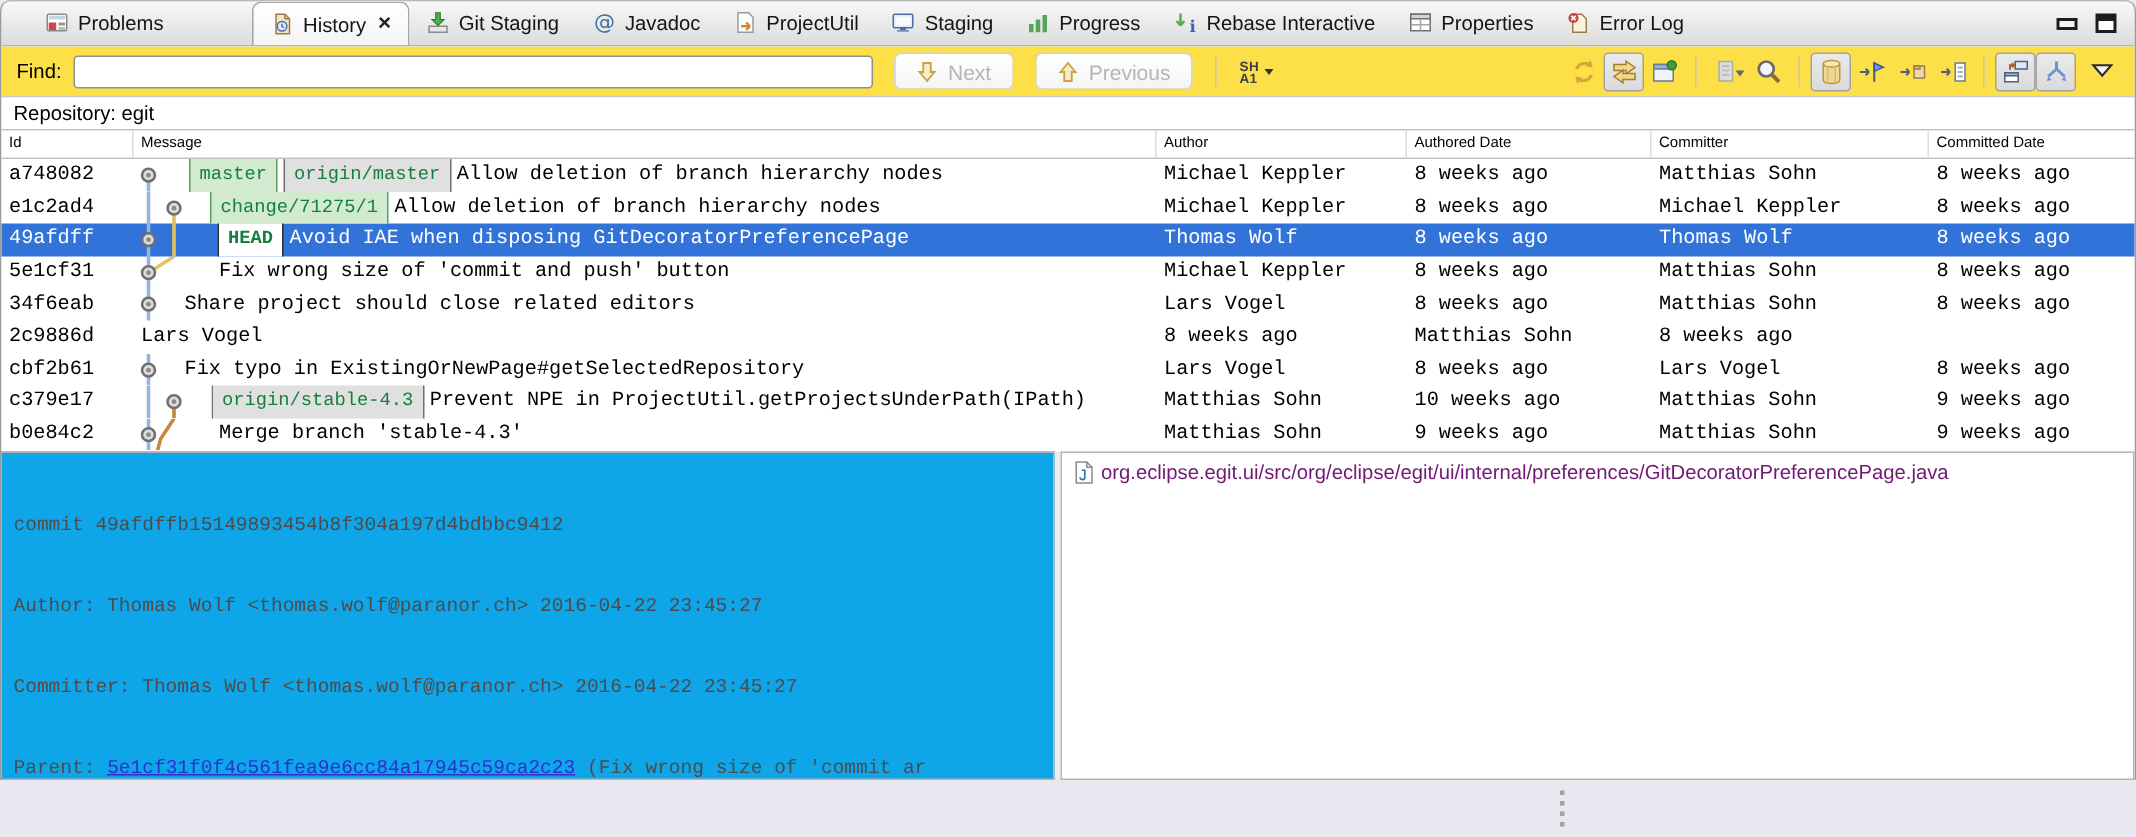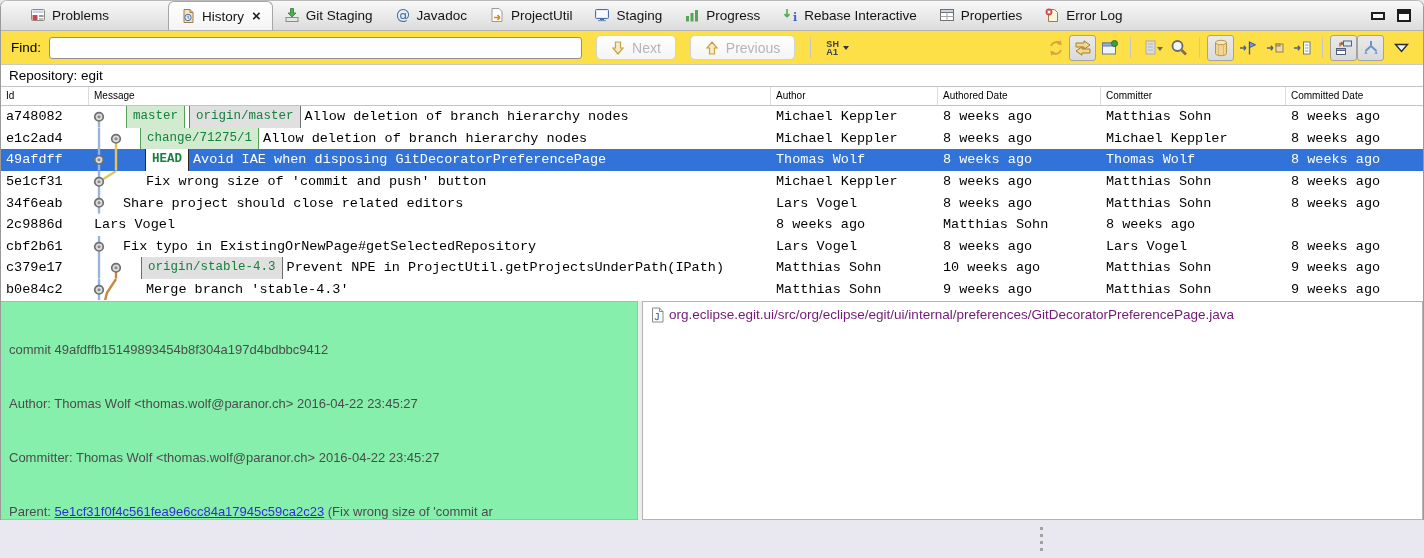--- a/index.html
+++ b/index.html
@@ -97,22 +97,22 @@
   }
   .lbl.green { background:var(--label-green-bg); border-color:var(--label-green-border); }
   .lbl.gray  { background:var(--label-gray-bg);  border-color:var(--label-gray-border); }
   .lbl.head  { background:var(--label-head-bg);  border-color:var(--label-head-border); font-weight:bold; }
   
   .bottom {
     position:absolute; top:300px; left:0; width:1422px; height:219px;
     background:#ededed; display:flex;
   }
   .commit-pane {
-    width:637px; background:#86efac; border:1px solid #b3b3b3; border-left:none;
-    font-family:Liberation Sans, sans-serif; font-size:13px; line-height:18px;
+    width:702px; background:#0ea5e9; border:1px solid #b3b3b3; border-left:none;
+    font-family:Liberation Mono, monospace; font-size:13px; line-height:18px;
     color:#4c4c4c; padding:3px 8px; white-space:pre; overflow:hidden;
   }
   .divider { width:4px; }
   .file-pane { flex:1; background:#fff; border:1px solid #b3b3b3; overflow:hidden; }
   .file-item { display:flex; align-items:flex-start; gap:5px; padding:5px 8px; font-size:13.5px; color:#701a75; }
   .cline { height:18px; }
   .link { color:var(--link-color); text-decoration:underline; cursor:pointer; }
   
   .sash-dots { position:absolute; left:1040px; top:527px; display:flex; flex-direction:column; gap:4px; }
   .sash-dots i { width:3px; height:3px; background:#a2a2a2; display:block; }

